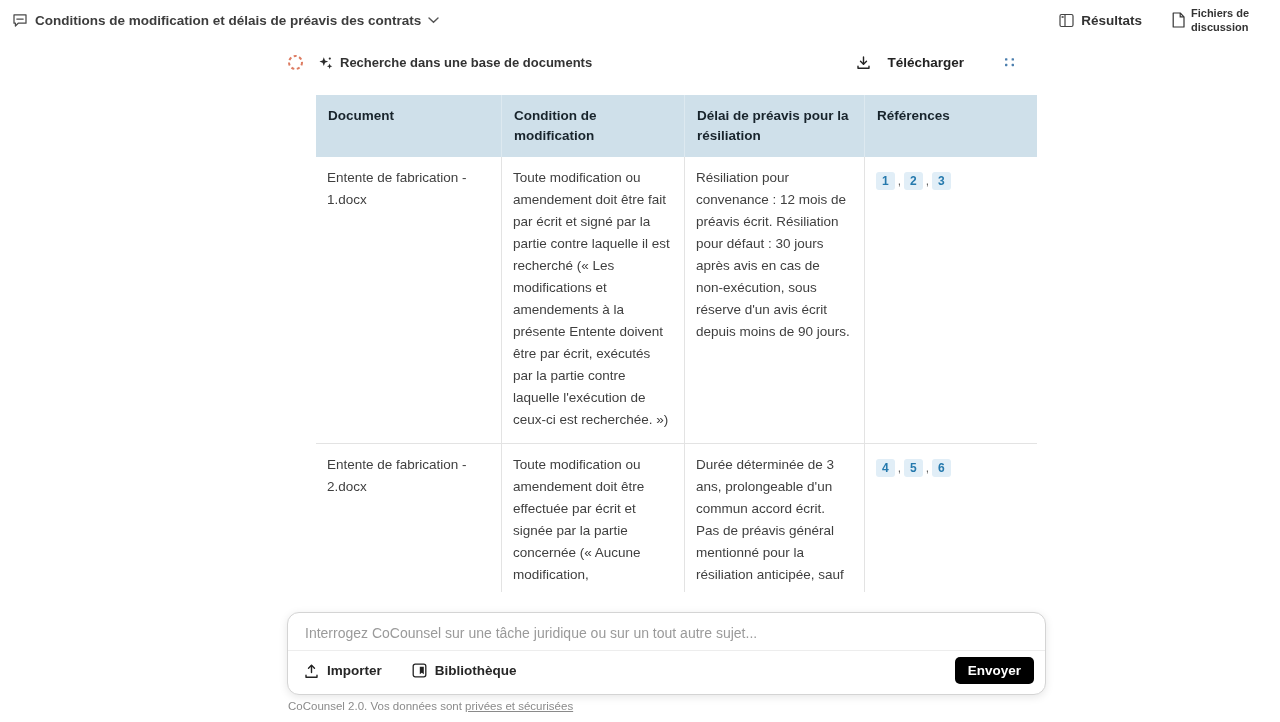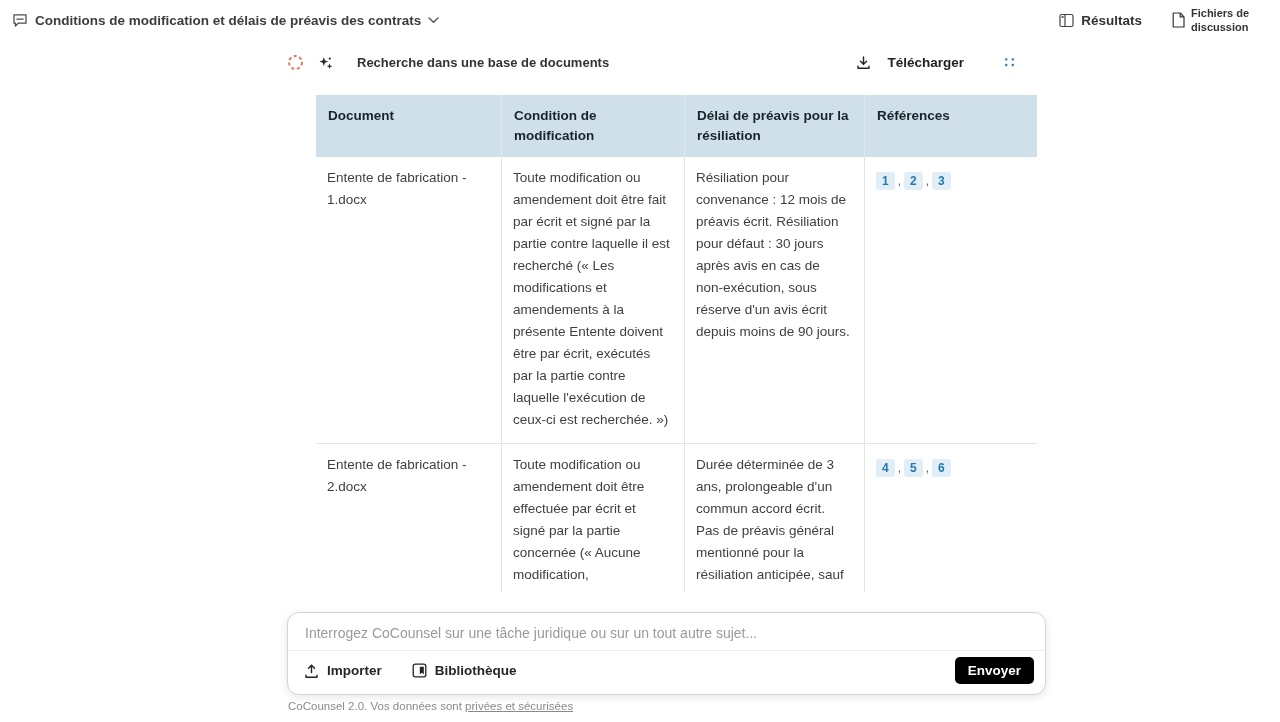--- a/index.html
+++ b/index.html
@@ -10,21 +10,21 @@
   .top-left { position:absolute; top:12px; left:12px; display:flex; align-items:center; gap:7px;
               font-size:13.5px; font-weight:600; color:#3d3d3d; cursor:pointer; }
   .top-right { position:absolute; top:6px; right:12px; display:flex; align-items:center; gap:30px; }
   .btn-results { display:flex; align-items:flex-end; gap:7px; font-size:13.5px; font-weight:600; color:#333; cursor:pointer; }
   .btn-files { display:flex; align-items:center; gap:6px; width:96px; font-size:11px; font-weight:600;
                color:#333; line-height:1.3; cursor:pointer; }
 
   
   .status-row { position:absolute; top:54px; left:287px; width:759px; display:flex; align-items:center; }
   .spinner-wrap { margin-right:15px; display:flex; }
-  .status-label { display:flex; align-items:center; gap:24px; font-size:13px; font-weight:600; color:#333; }
+  .status-label { display:flex; align-items:center; gap:7px; font-size:13px; font-weight:600; color:#333; }
   .status-right { margin-left:auto; display:flex; align-items:center; gap:40px; padding-right:30px; }
   .btn-download { display:flex; align-items:center; gap:16px; font-size:13.5px; font-weight:600; color:#222; cursor:pointer; }
   .btn-expand { display:flex; cursor:pointer; }
 
   
   .table-wrap { position:absolute; top:95px; left:316px; width:721px; height:497px; overflow:hidden;
                 font-size:13.5px; color:#3f3f3f; }
   .t-row { display:grid; grid-template-columns:185px 183px 180px 173px; }
   .t-head { background:#cfe0ea; }
   .t-head .t-cell { font-weight:700; color:#18242c; line-height:20px; padding:11px 12px; }
@@ -148,21 +148,21 @@
     </div>
     <div class="t-body">
       <div class="t-row">
         <div class="t-cell">Entente de fabrication - 1.docx</div>
         <div class="t-cell">Toute modification ou amendement doit être fait par écrit et signé par la partie contre laquelle il est recherché (« Les modifications et amendements à la présente Entente doivent être par écrit, exécutés par la partie contre laquelle l'exécution de ceux-ci est recherchée. »)</div>
         <div class="t-cell">Résiliation pour convenance : 12 mois de préavis écrit. Résiliation pour défaut : 30 jours après avis en cas de non-exécution, sous réserve d'un avis écrit depuis moins de 90 jours.</div>
         <div class="t-cell ref-cell"><span class="ref-badge">1</span><span class="ref-comma">,</span><span class="ref-badge">2</span><span class="ref-comma">,</span><span class="ref-badge">3</span></div>
       </div>
       <div class="t-row">
         <div class="t-cell">Entente de fabrication - 2.docx</div>
-        <div class="t-cell">Toute modification ou amendement doit être effectuée par écrit et signé par la partie concernée (« Aucune modification,</div>
+        <div class="t-cell">Toute modification ou amendement doit être effectuée par écrit et signée par la partie concernée (« Aucune modification,</div>
         <div class="t-cell">Durée déterminée de 3 ans, prolongeable d'un commun accord écrit. Pas de préavis général mentionné pour la résiliation anticipée, sauf</div>
         <div class="t-cell ref-cell"><span class="ref-badge">4</span><span class="ref-comma">,</span><span class="ref-badge">5</span><span class="ref-comma">,</span><span class="ref-badge">6</span></div>
       </div>
     </div>
   </div>
 
   <div class="composer">
     <input class="composer-input" type="text" value="" placeholder="Interrogez CoCounsel sur une tâche juridique ou sur un tout autre sujet..." style="">
     <div class="composer-actions">
       <button class="action-btn">

